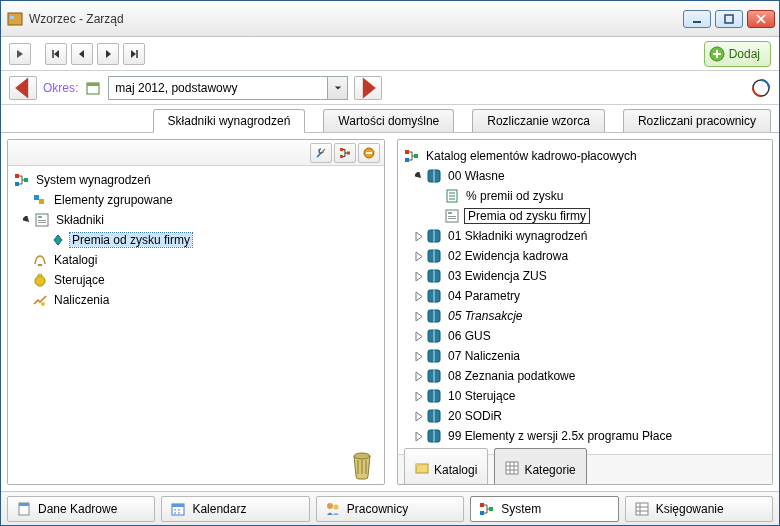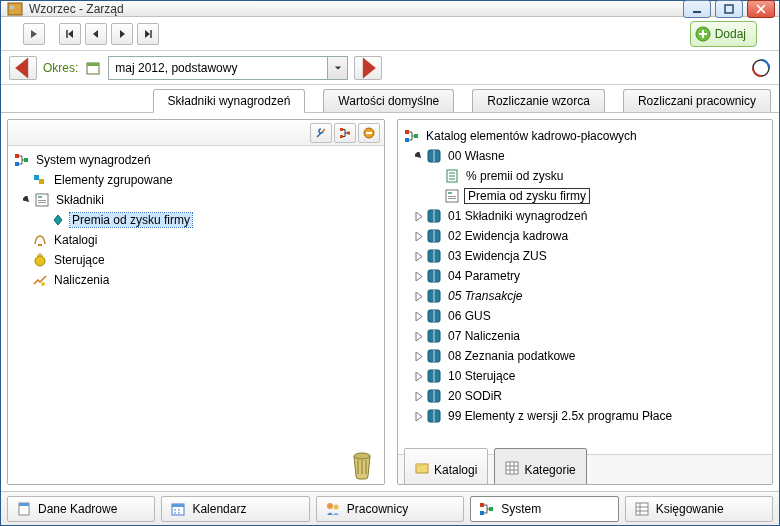--- a/index.html
+++ b/index.html
@@ -1,41 +1,41 @@
 <!DOCTYPE html>
 <html><head>
 <meta charset="utf-8">
 <style>
 * { box-sizing: border-box; margin: 0; padding: 0; font-family: "Segoe UI", Tahoma, sans-serif; font-size: 12px; }
 body { background: #fff; }
 
 .window { width: 780px; height: 526px; border: 1px solid #2a5a8a; background: #fff; display: flex; flex-direction: column; box-shadow: 0 0 6px rgba(0,0,0,0.3); }
 
 
-.titlebar { height: 16px; background: linear-gradient(#fdfdfd,#e8e8e8); display: flex; align-items: center; padding: 0 4px 0 6px; border-bottom: 1px solid #c0c0c0; }
+.titlebar { height: 36px; background: linear-gradient(#fdfdfd,#e8e8e8); display: flex; align-items: center; padding: 0 4px 0 6px; border-bottom: 1px solid #c0c0c0; }
 .titlebar .icon-box { width:16px; height:16px; margin-right:6px; display:flex; align-items:center; justify-content:center; }
 .titlebar .title { flex:1; color:#333; }
 .titlebar .winbtns { display:flex; gap:4px; }
 .winbtn { width:28px; height:18px; border:1px solid #5a7ca0; border-radius:3px; background:linear-gradient(#eaf3fc,#cfe3f7); display:flex; align-items:center; justify-content:center; cursor:default; }
 .winbtn.close { background:linear-gradient(#f49a8a,#e0533d); border-color:#a03020; }
 .winbtn svg { width:10px; height:10px; }
 
 
-.toolbar1 { height: 34px; border-bottom: 1px solid #d0d0d0; display:flex; align-items:center; padding:0 22px; gap:4px; }
+.toolbar1 { height: 34px; border-bottom: 1px solid #d0d0d0; display:flex; align-items:center; padding:0 8px; gap:4px; }
 .smbtn { width:22px; height:22px; border:1px solid #b8b8b8; background:linear-gradient(#fefefe,#ececec); border-radius:2px; display:flex; align-items:center; justify-content:center; cursor:default; }
 .smbtn svg { width:10px; height:10px; }
 .toolbar1 .spacer { flex:1; }
 .addbtn { height:26px; padding:0 10px 0 4px; border:1px solid #8abf60; border-radius:4px; background:linear-gradient(#f4fbee,#ddf1cb); display:flex; align-items:center; gap:4px; cursor:default; color:#2a6a10; font-weight:500; }
 .addbtn .plus { width:16px; height:16px; }
 
 
 .toolbar2 { height: 34px; border-bottom: 1px solid #d0d0d0; display:flex; align-items:center; padding:0 8px; gap:6px; }
 .navbtn { width:28px; height:24px; border:1px solid #b8b8b8; background:linear-gradient(#fefefe,#ececec); border-radius:2px; display:flex; align-items:center; justify-content:center; cursor:default; }
 .navbtn.red svg path { fill:#c0392b; }
-.label-okres { color:#4d7c0f; }
+.label-okres { color:#8b5cf6; }
 .period-select { flex:0 0 auto; width: 240px; height:24px; border:1px solid #9aa; display:flex; align-items:center;gap:40px; }
 .period-select .sel-text { flex:1; padding:0 6px; }
 .period-select .sel-arrow { width:20px; height:100%; border-left:1px solid #9aa; display:flex; align-items:center; justify-content:center; background:linear-gradient(#f5f5f5,#e3e3e3); }
 .toolbar2 .spacer { flex:1; }
 .circlebtn { width:20px; height:20px; }
 
 
 .tabs-strip { height: 28px; display:flex; align-items:flex-end; padding:0 8px; gap:18px; border-bottom: 1px solid #c0c0c0; }
 .tabs-strip .pre-space { flex:1; }
 .tab { padding: 4px 14px; border:1px solid #b0b0b0; border-bottom:none; background:linear-gradient(#f8f8f8,#e8e8e8); border-radius:3px 3px 0 0; cursor:default; }

